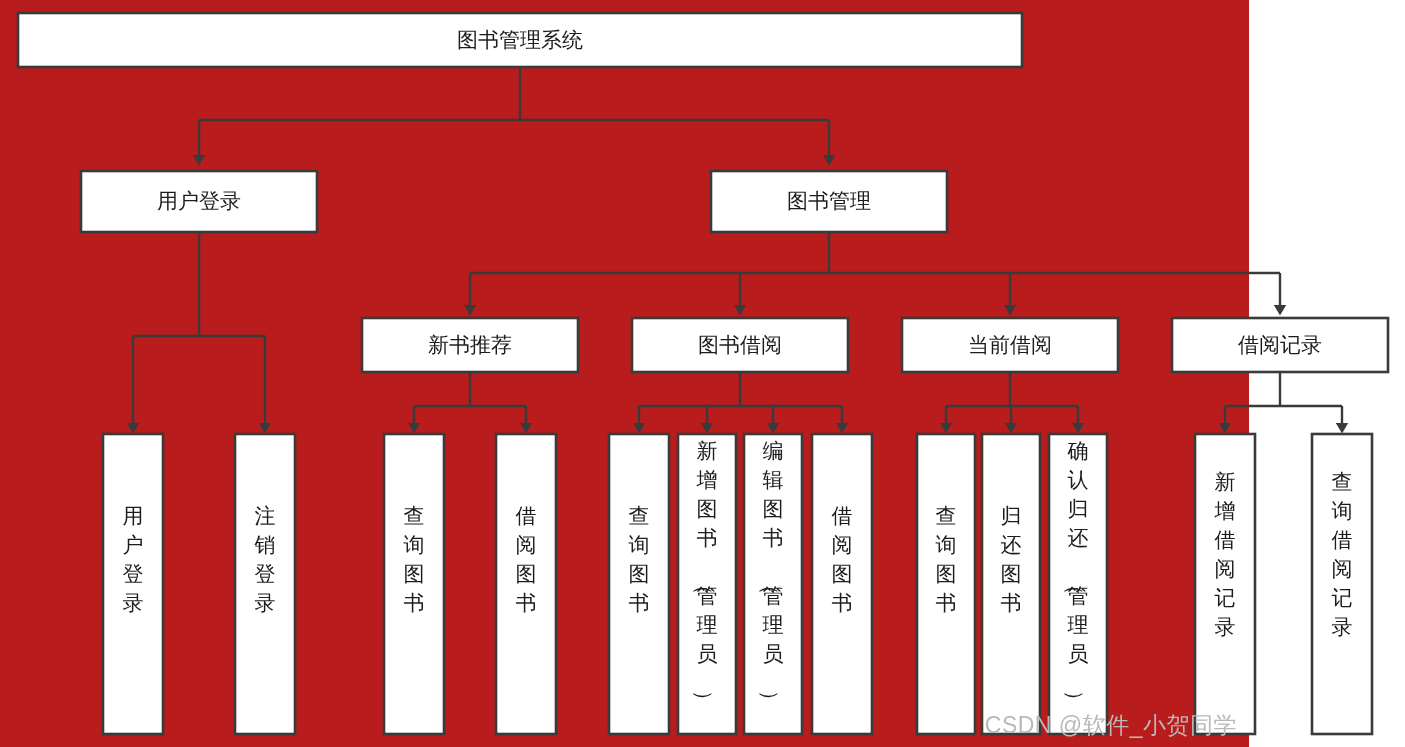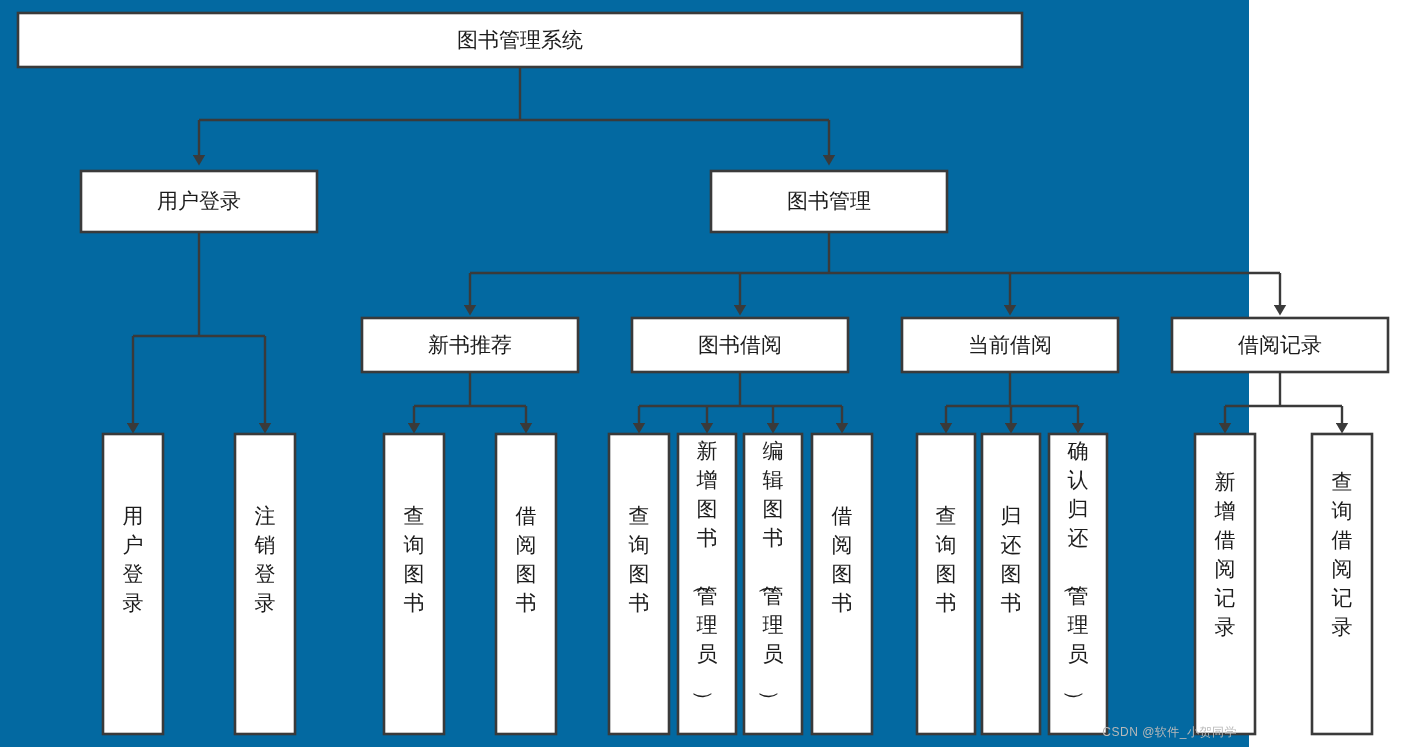--- a/index.html
+++ b/index.html
@@ -11,21 +11,21 @@
   body {
     font-family: "Liberation Sans", "DejaVu Sans", sans-serif;
     width: 1405px;
     height: 747px;
     overflow: hidden;
   }
   #diagram-root {
     position: relative;
     width: 1249px;
     height: 747px;
-    background: #0369a1;
+    background: #b91c1c;
   }
   svg#tree-svg {
     position: absolute;
     top: 0;
     left: 0;
     width: 1405px;
     height: 747px;
   }
   .node-box {
     fill: #ffffff;
@@ -53,21 +53,21 @@
     fill: #1c1c1c;
     font-family: "Liberation Sans", "DejaVu Sans", sans-serif;
     font-size: 21px;
     text-anchor: middle;
   }
   .watermark-text {
     position: absolute;
     right: 12px;
     bottom: 6px;
     font-family: "Liberation Sans", "DejaVu Sans", sans-serif;
-    font-size: 12px;
+    font-size: 23px;
     color: #b9b9b9;
     letter-spacing: 0.5px;
     white-space: nowrap;
     user-select: none;
   }
 </style>
 </head>
 <body>
 
 <div id="diagram-root">

